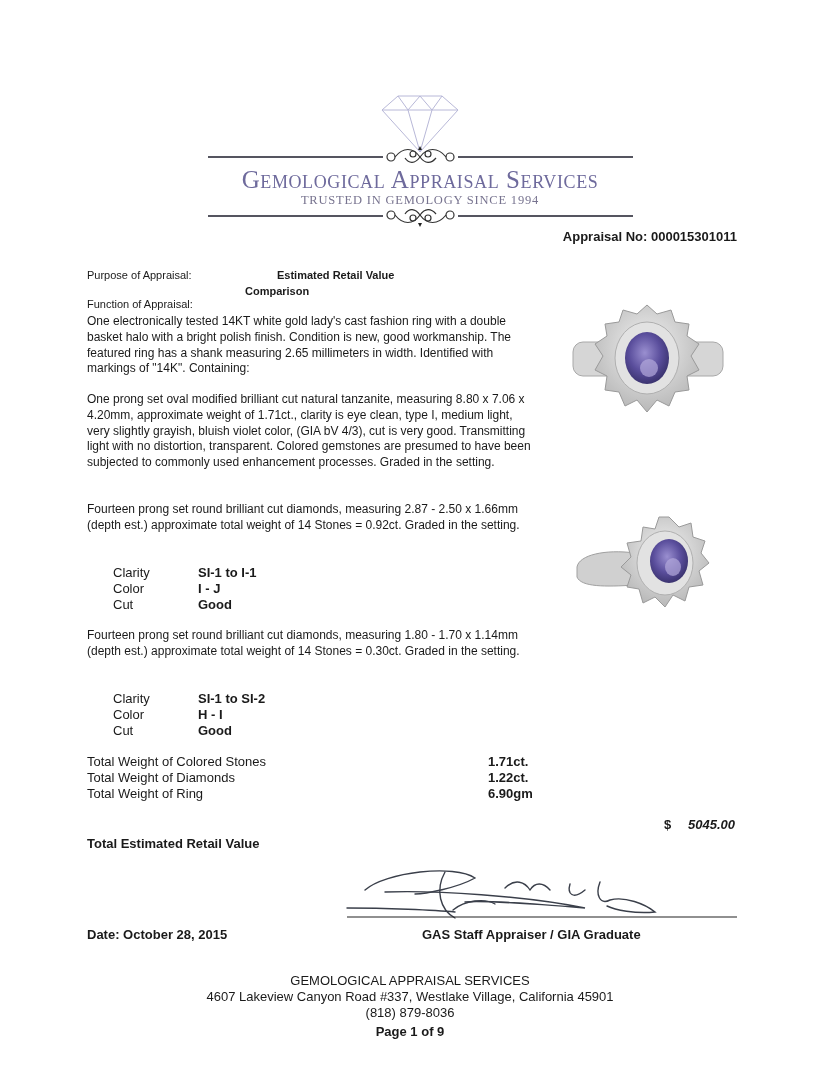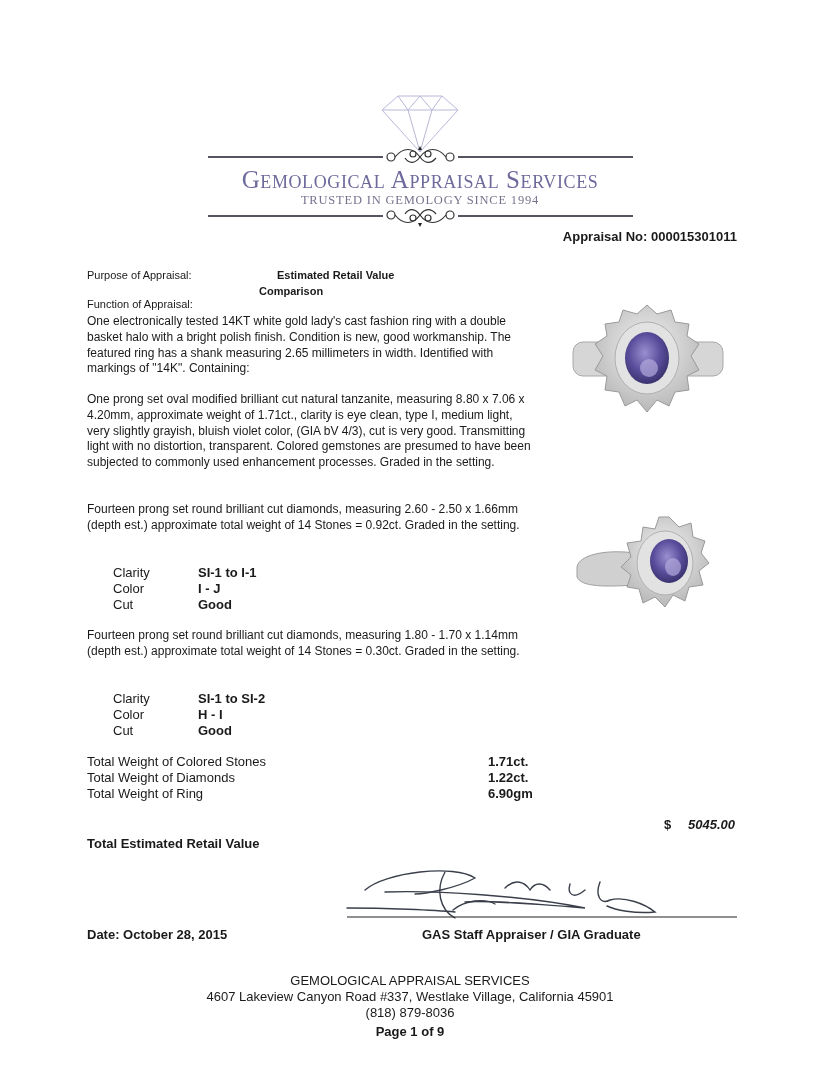--- a/index.html
+++ b/index.html
@@ -64,26 +64,26 @@
       <circle cx="45" cy="13" r="3"></circle>
   </g>
   <polygon points="37,22 35,18 39,18" fill="#222"></polygon>
 </svg>
 
 <div class="abs appno">Appraisal No: 000015301011</div>
 
 <div class="abs label" style="left:87px;top:267px;">Purpose of Appraisal:</div>
 <div class="abs label bold" style="left:245px;top:267px;padding-left:32px;">Estimated Retail Value</div>
 <div class="abs label" style="left:87px;top:283px;margin-top:13px;">Function of Appraisal:</div>
-<div class="abs label bold" style="left:245px;top:283px;margin-left:14px;">Comparison</div>
+<div class="abs label bold" style="left:245px;top:283px;">Comparison</div>
 
 <div class="para" style="top:314px;">One electronically tested 14KT white gold lady's cast fashion ring with a double basket halo with a bright polish finish. Condition is new, good workmanship. The featured ring has a shank measuring 2.65 millimeters in width. Identified with markings of "14K".  Containing:</div>
 <div class="para" style="top:392px;">One prong set oval modified brilliant cut natural tanzanite, measuring 8.80 x 7.06 x 4.20mm, approximate weight of 1.71ct., clarity is eye clean, type I, medium light, very slightly grayish, bluish violet color, (GIA bV 4/3), cut is very good. Transmitting light with no distortion, transparent. Colored gemstones are presumed to have been subjected to commonly used enhancement processes. Graded in the setting.</div>
 
-<div class="para" style="top:502px;">Fourteen prong set round brilliant cut diamonds, measuring 2.60 - 2.50 x 1.66mm (depth est.) approximate total weight of 14 Stones = 0.92ct. Graded in the setting.</div>
+<div class="para" style="top:502px;">Fourteen prong set round brilliant cut diamonds, measuring 2.87 - 2.50 x 1.66mm (depth est.) approximate total weight of 14 Stones = 0.92ct. Graded in the setting.</div>
 <div class="spec-row" style="top:565px;">Clarity</div>
 <div class="spec-val" style="top:565px;">SI-1 to I-1</div>
 <div class="spec-row" style="top:581px;">Color</div>
 <div class="spec-val" style="top:581px;">I - J</div>
 <div class="spec-row" style="top:597px;">Cut</div>
 <div class="spec-val" style="top:597px;">Good</div>
 
 <div class="para" style="top:628px;">Fourteen prong set round brilliant cut diamonds, measuring 1.80 - 1.70 x 1.14mm (depth est.) approximate total weight of 14 Stones = 0.30ct. Graded in the setting.</div>
 <div class="spec-row" style="top:691px;">Clarity</div>
 <div class="spec-val" style="top:691px;">SI-1 to SI-2</div>

